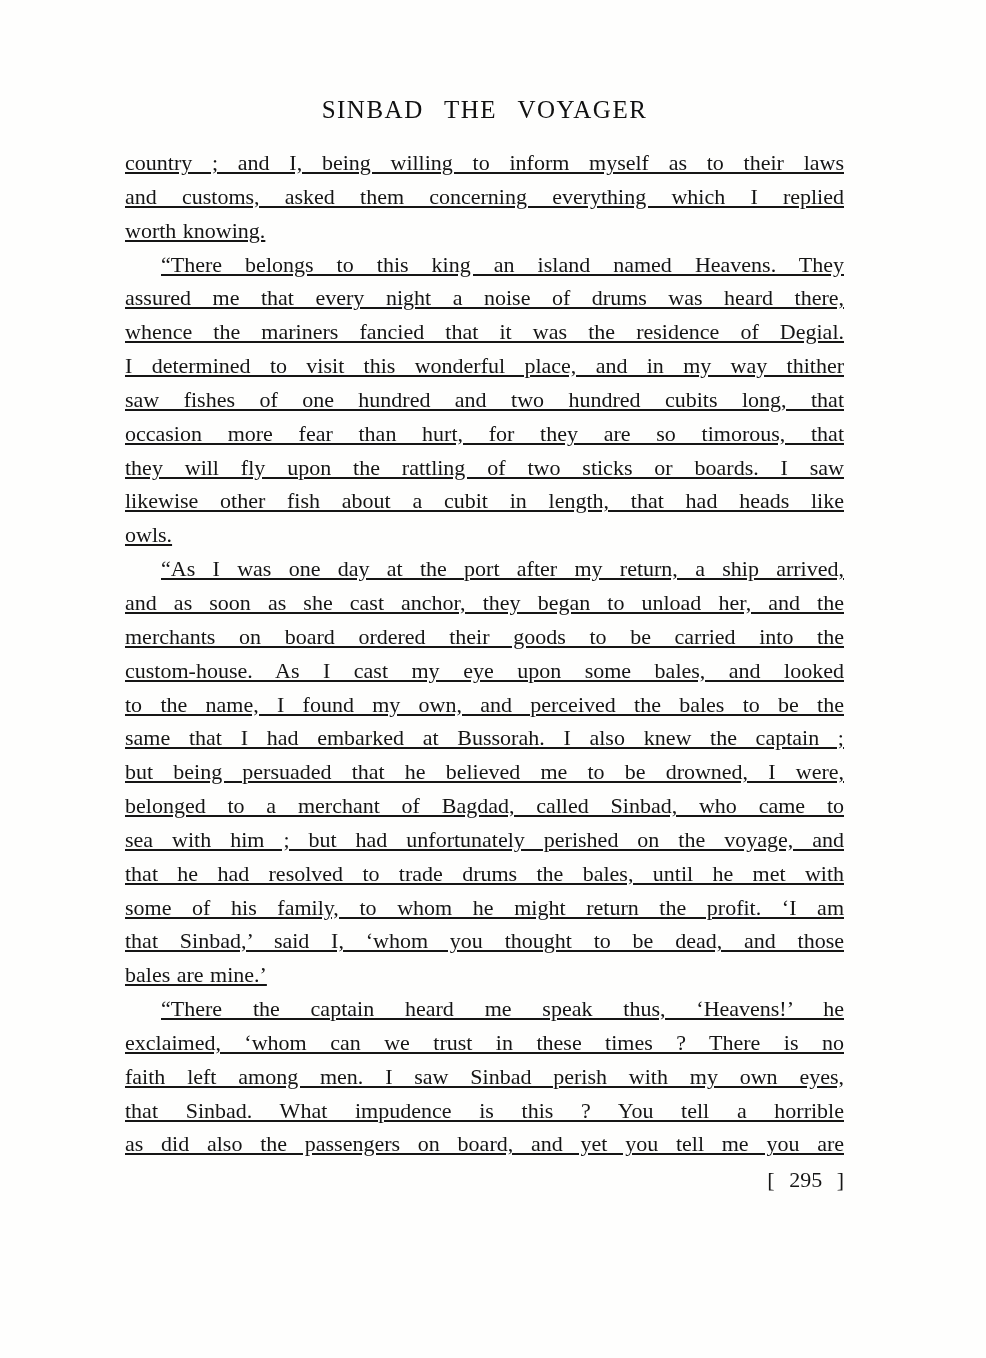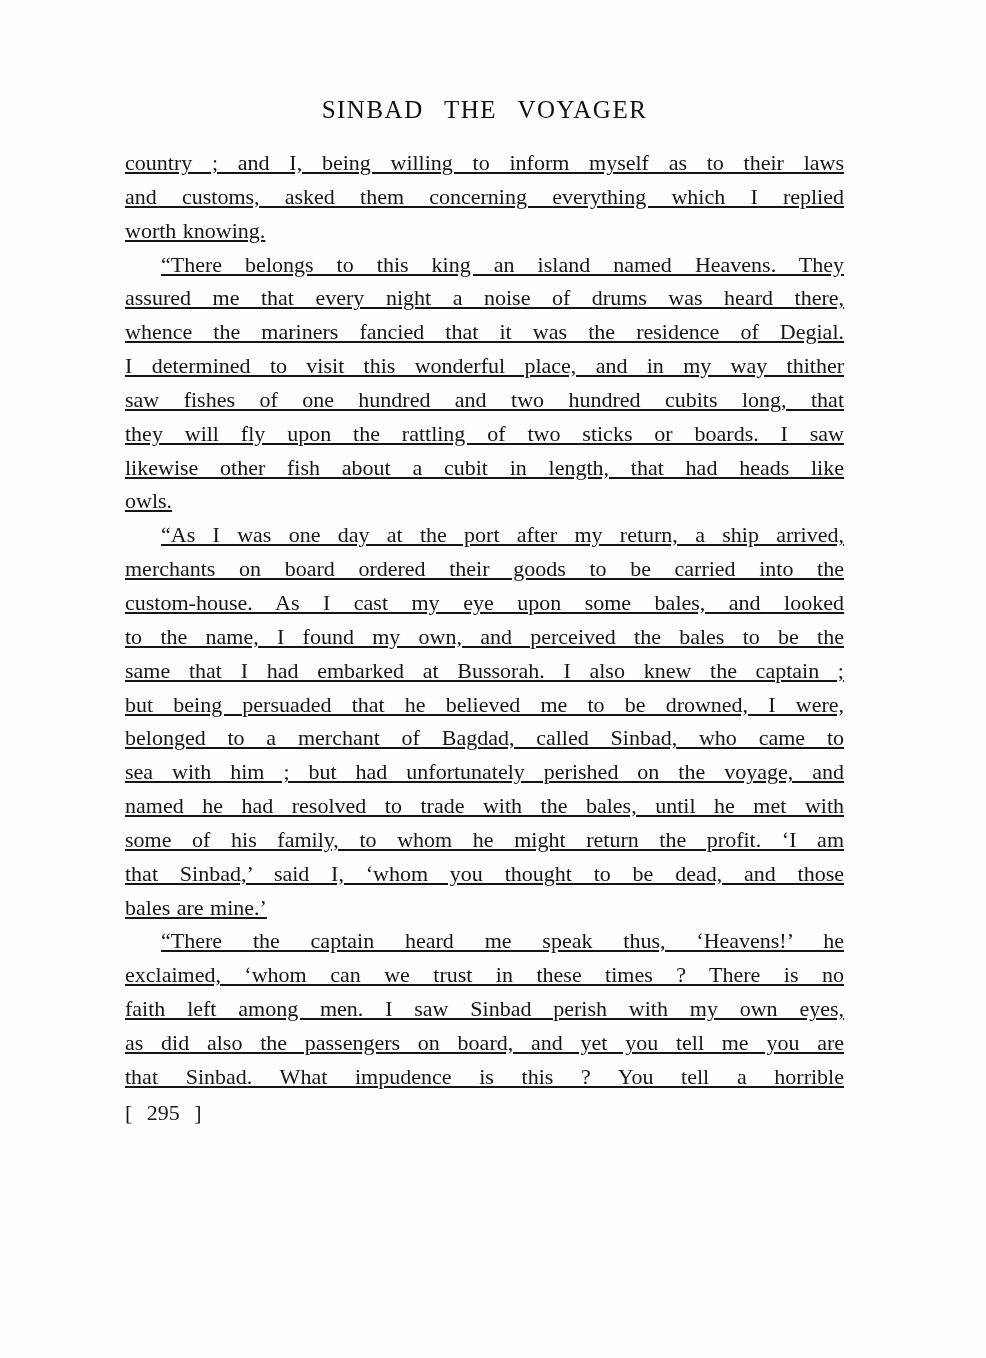--- a/index.html
+++ b/index.html
@@ -52,21 +52,21 @@
   }
   .line.indent {
     text-indent: 36px;
   }
   .line.last-line {
     text-align: center;
     text-align-last: left;
   }
   .page-number {
     margin-top: 4px;
-    text-align: left;
+    text-align: right;
     font-size: 22px;
     line-height: 30px;
     word-spacing: 9px;
     color: #161616;
   }
 </style>
 </head>
 <body>
 
 <div class="page">
@@ -77,41 +77,43 @@
           <div class="line">country ;  and I, being willing to inform myself as to their laws</div>
           <div class="line">and customs, asked them concerning everything which I replied</div>
           <div class="line last-line">worth knowing.</div>
         </div>
         <div class="paragraph">
           <div class="line indent">“There belongs to this king an island named Heavens.  They</div>
           <div class="line">assured me that every night a noise of drums was heard there,</div>
           <div class="line">whence the mariners fancied that it was the residence of Degial.</div>
           <div class="line">I determined to visit this wonderful place, and in my way thither</div>
           <div class="line">saw fishes of one hundred and two hundred cubits long, that</div>
+          <div class="line">occasion more fear than hurt, for they are so timorous, that</div>
           <div class="line">they will fly upon the rattling of two sticks or boards.  I saw</div>
           <div class="line">likewise other fish about a cubit in length, that had heads like</div>
           <div class="line last-line">owls.</div>
         </div>
         <div class="paragraph">
           <div class="line indent">“As I was one day at the port after my return, a ship arrived,</div>
+          <div class="line">and as soon as she cast anchor, they began to unload her, and the</div>
           <div class="line">merchants on board ordered their goods to be carried into the</div>
           <div class="line">custom-house.  As I cast my eye upon some bales, and looked</div>
           <div class="line">to the name, I found my own, and perceived the bales to be the</div>
           <div class="line">same that I had embarked at Bussorah.  I also knew the captain ;</div>
           <div class="line">but being persuaded that he believed me to be drowned, I were,</div>
           <div class="line">belonged to a merchant of Bagdad, called Sinbad, who came to</div>
           <div class="line">sea with him ;  but had unfortunately perished on the voyage, and</div>
-          <div class="line">named he had resolved to trade with the bales, until he met with</div>
+          <div class="line">that he had resolved to trade drums the bales, until he met with</div>
           <div class="line">some of his family, to whom he might return the profit.  ‘I am</div>
           <div class="line">that Sinbad,’ said I, ‘whom you thought to be dead, and those</div>
           <div class="line last-line">bales are mine.’</div>
         </div>
         <div class="paragraph">
           <div class="line indent">“There the captain heard me speak thus, ‘Heavens!’ he</div>
           <div class="line">exclaimed, ‘whom can we trust in these times ?  There is no</div>
           <div class="line">faith left among men.  I saw Sinbad perish with my own eyes,</div>
+          <div class="line">that Sinbad.  What impudence is this ?  You tell a horrible</div>
           <div class="line">as did also the passengers on board, and yet you tell me you are</div>
-          <div class="line">that Sinbad.  What impudence is this ?  You tell a horrible</div>
         </div>
       </div>
     <div class="page-number">[ 295 ]</div>
   </div>
 </div>
 
 </body></html>

